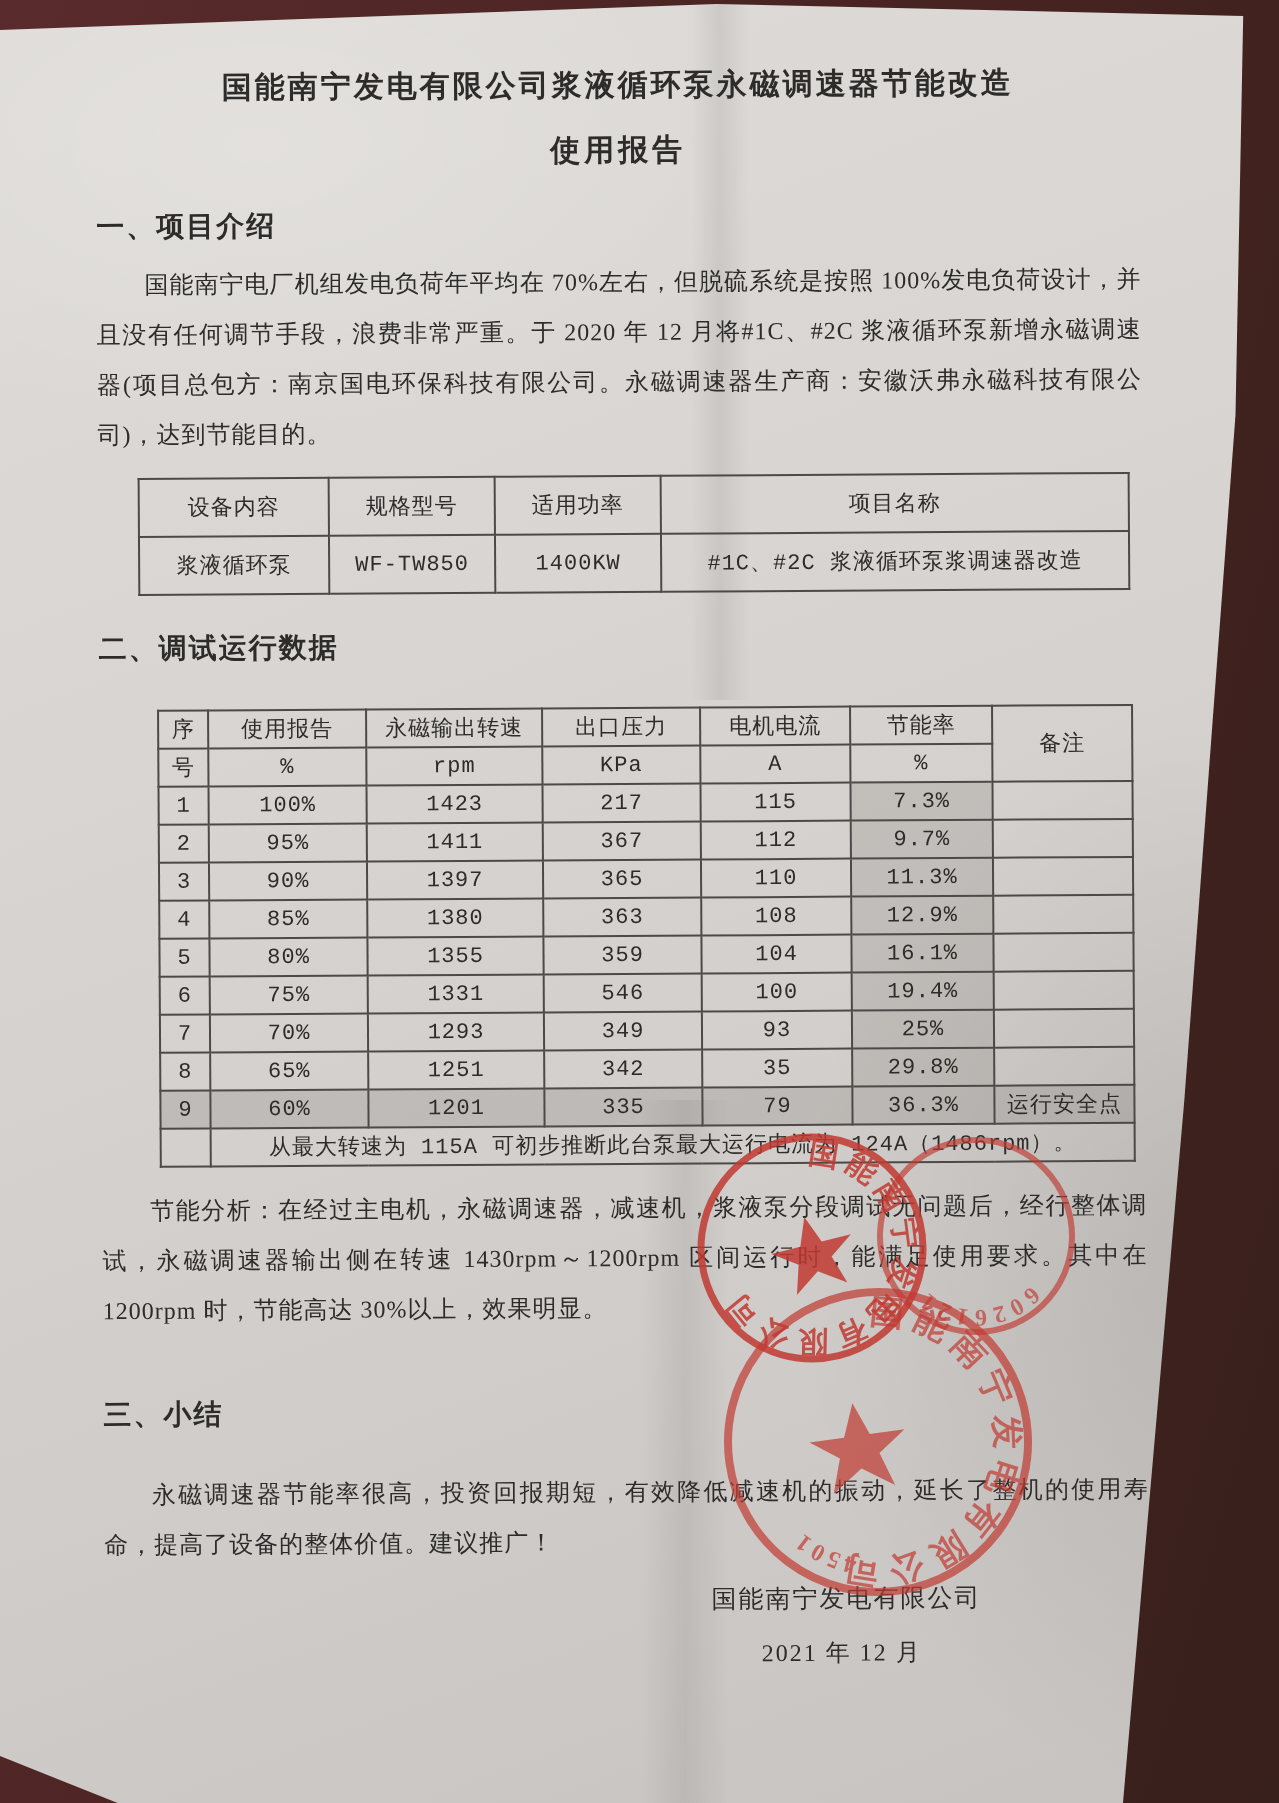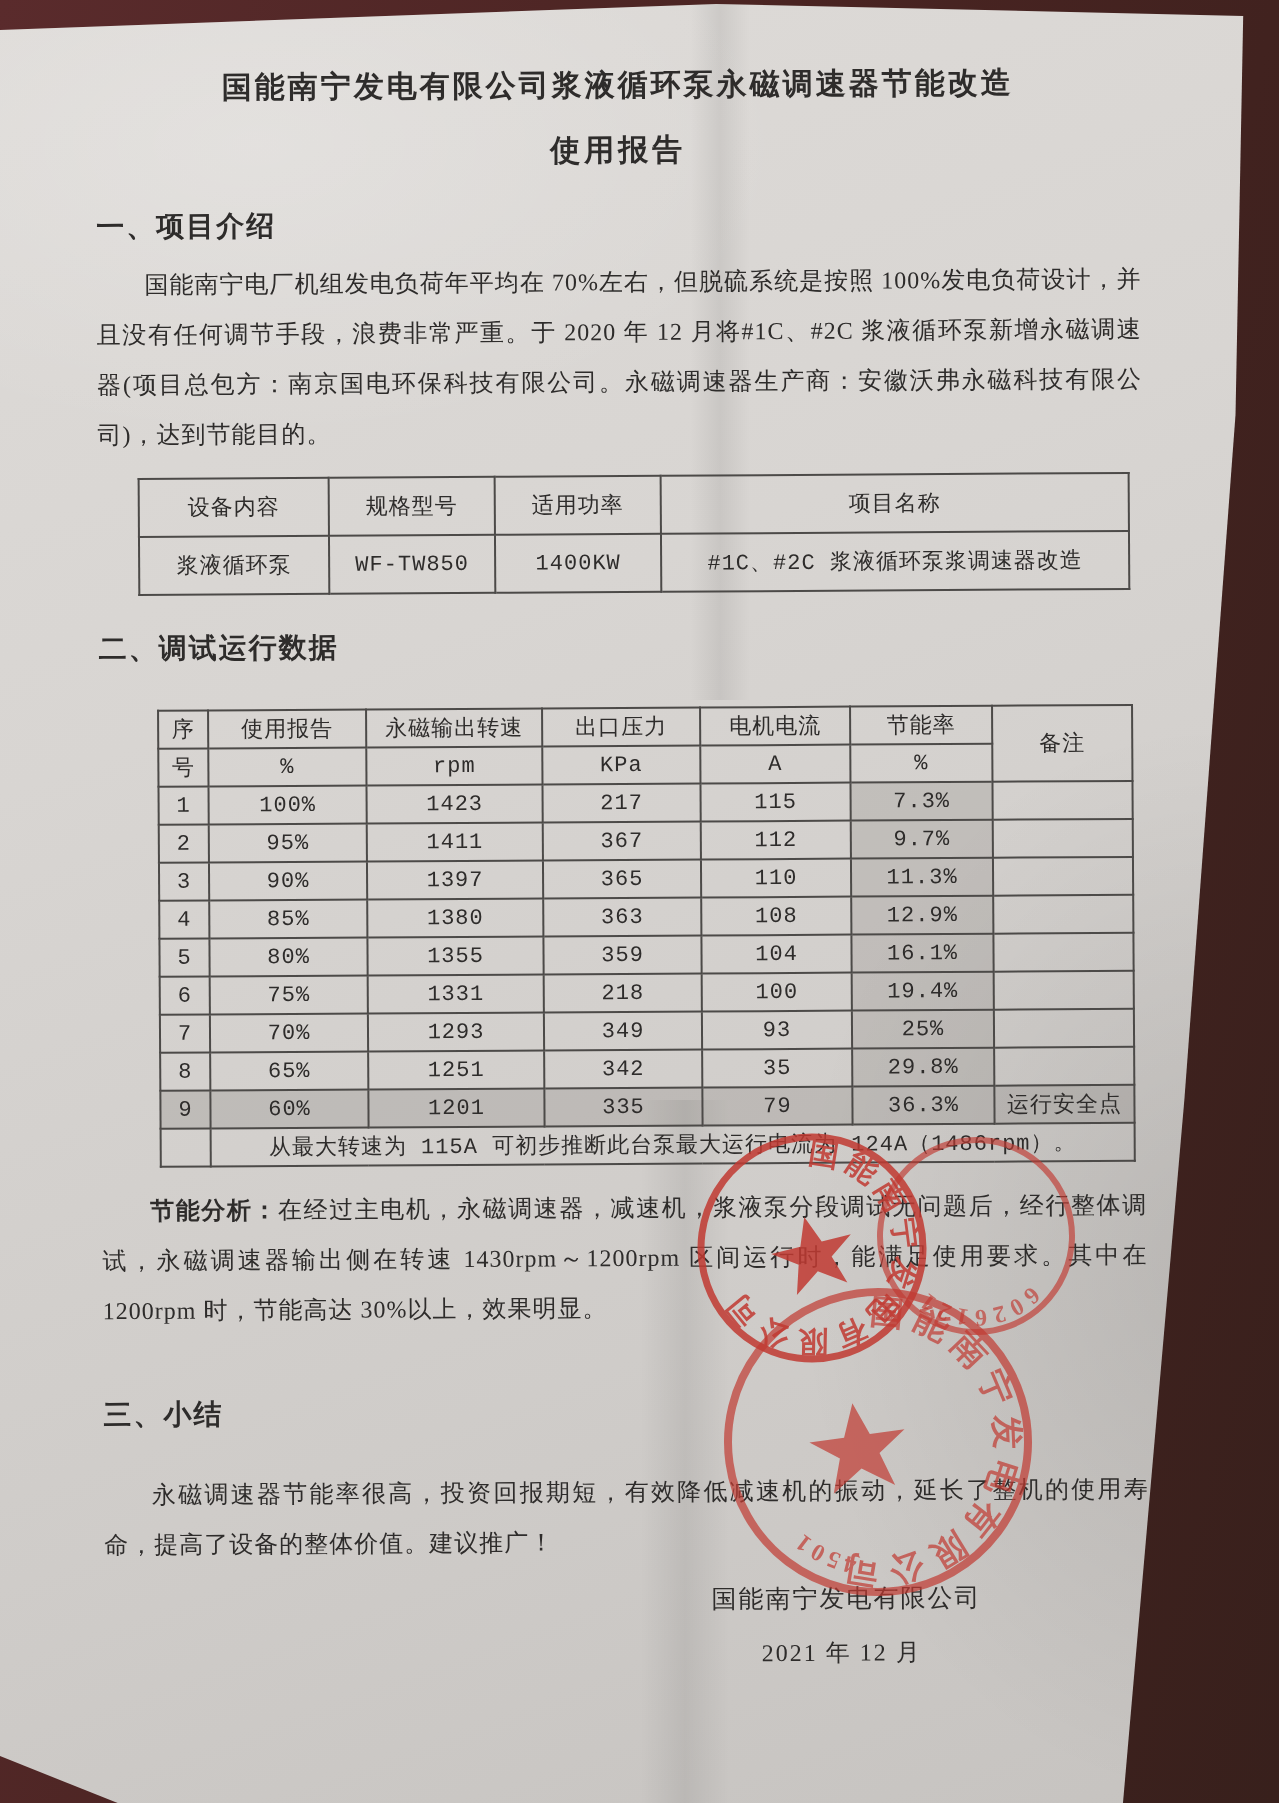--- a/index.html
+++ b/index.html
@@ -19,21 +19,21 @@
   .crease{position:absolute;background:linear-gradient(90deg,rgba(0,0,0,0) 0%,rgba(0,0,0,0.07) 50%,rgba(0,0,0,0) 100%);}
   .content{
     position:absolute;left:100px;top:64px;width:1045px;color:#2e2c2b;
     transform:rotate(-0.35deg);
     font-size:24px;letter-spacing:1px;
   }
   .title{ text-align:center;font-weight:bold;font-size:30px;letter-spacing:3px;line-height:42px; }
   .subtitle{ text-align:center;font-weight:bold;font-size:30px;letter-spacing:4px;margin-top:24px; }
   .heading{ font-weight:bold;font-size:28px;letter-spacing:2px;margin-top:34px; }
   .para{ line-height:50px;text-indent:2em;margin-top:14px;text-align:justify; }
-  .para .runin{ font-weight:bold; }
+  .para .runin{ font-weight:normal; }
   table{ border-collapse:collapse;color:#2e2c2b; }
   td,th{ border:2px solid #4c4a48;text-align:center;vertical-align:middle;font-weight:normal;
     font-family:"Liberation Mono","DejaVu Sans Mono",monospace;font-size:22px;letter-spacing:1px;padding:0 4px; }
   .t1{ margin:18px 0 0 40px;width:992px;table-layout:fixed; }
   .t1 th,.t1 td{ height:56px; }
   .t2{ margin:42px 0 0 58px;width:976px;table-layout:fixed; }
   .t2 th,.t2 td{ height:36px; }
   .t2 td.shade{ background:rgba(110,105,100,0.18); }
   .t2 tr.hl td{ background:rgba(110,105,100,0.20); }
   .t2 td.note{ text-align:center;font-size:22px; }
@@ -154,21 +154,21 @@
           <td>1355</td>
           <td>359</td>
           <td>104</td>
           <td class="shade">16.1%</td>
           <td></td>
         </tr>
         <tr>
           <td>6</td>
           <td>75%</td>
           <td>1331</td>
-          <td>218</td>
+          <td>546</td>
           <td>100</td>
           <td class="shade">19.4%</td>
           <td></td>
         </tr>
         <tr>
           <td>7</td>
           <td>70%</td>
           <td>1293</td>
           <td>349</td>
           <td>93</td>

